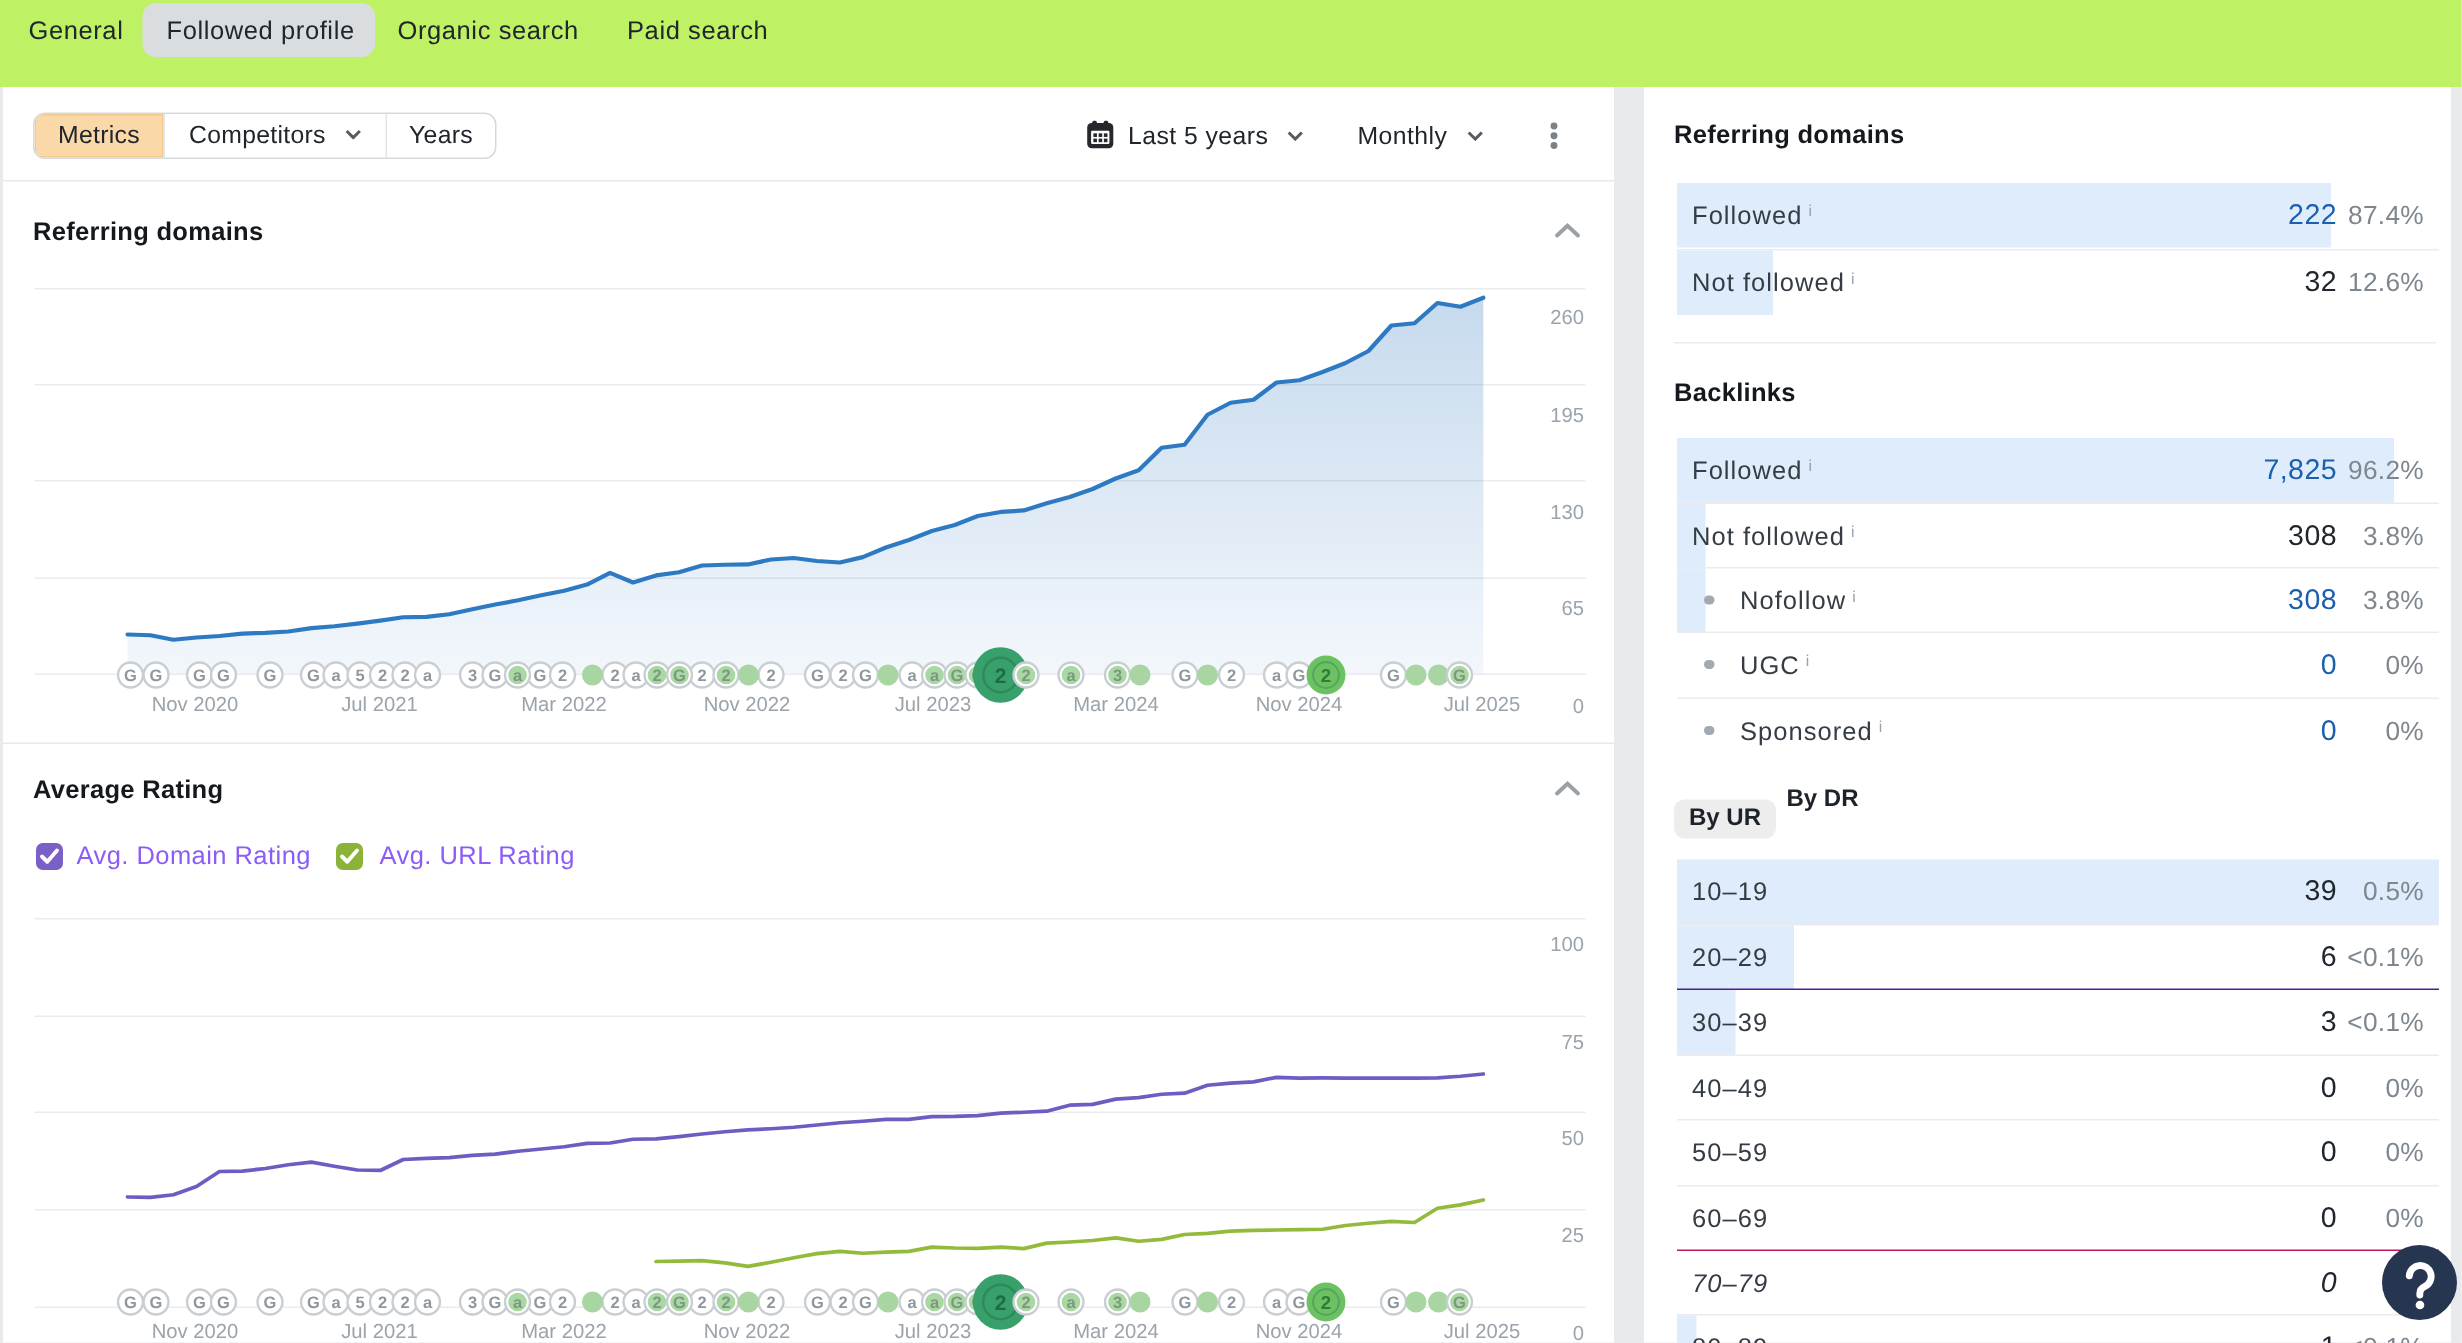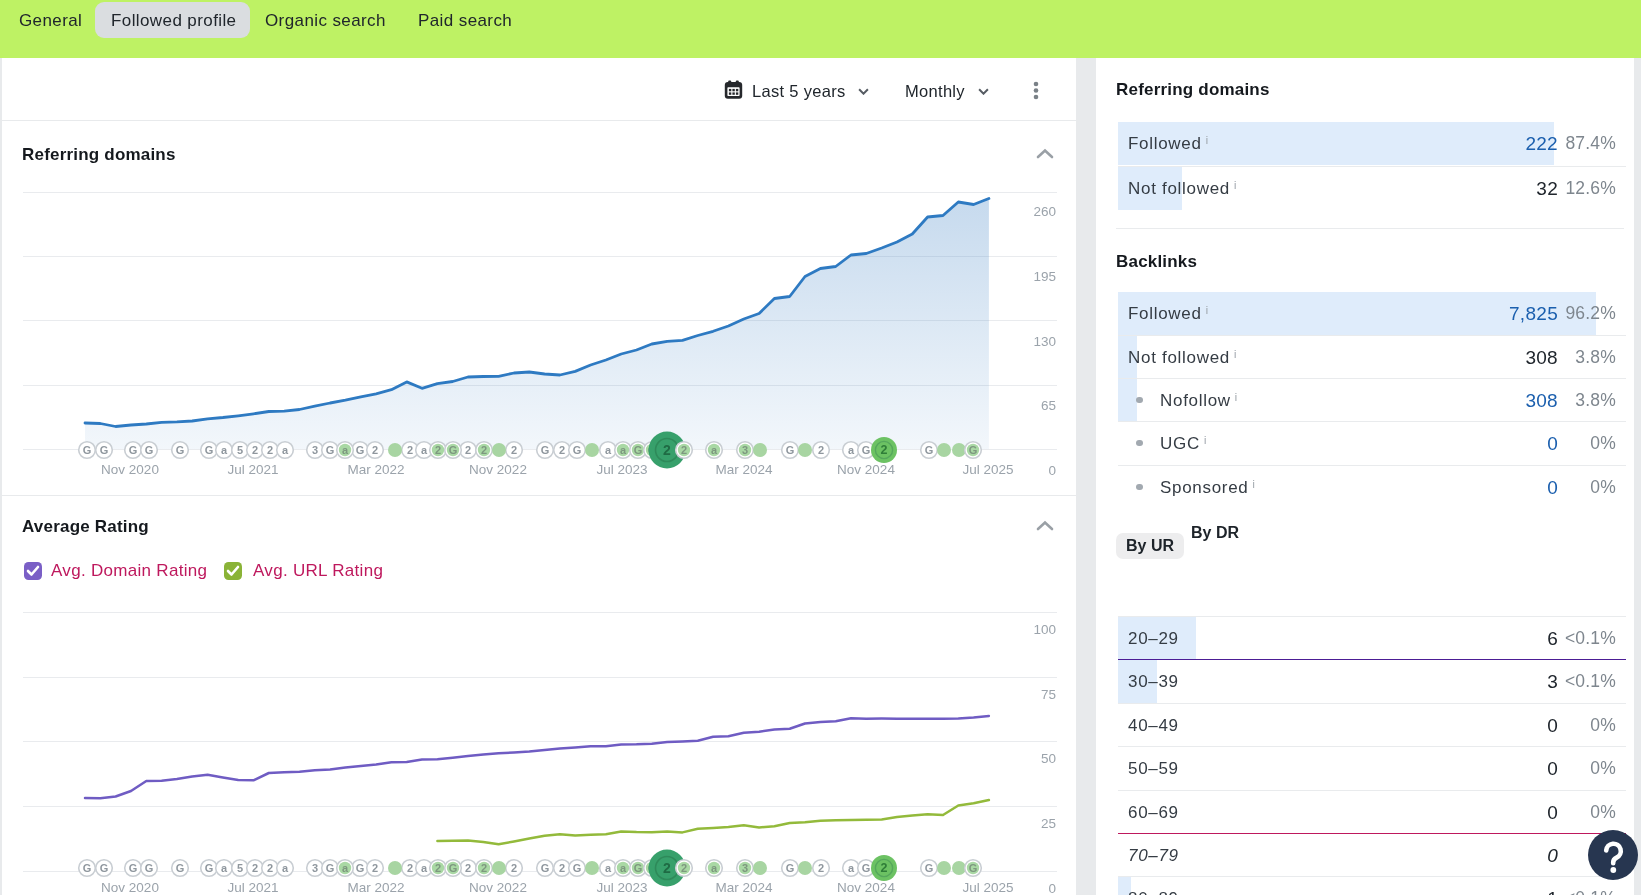--- a/index.html
+++ b/index.html
@@ -27,21 +27,21 @@
 .axl { font-size:13.5px; fill:#9ba3ab; font-family:"Liberation Sans",sans-serif; }
 .bl { font-family:"Liberation Sans",sans-serif; font-size:11px; font-weight:700;
   text-anchor:middle; }
 .bw { fill:#8f979e; }
 .bg { fill:#7d987f; }
 .bd { fill:#1f6b44; font-size:14px; }
 .bm { fill:#2f7d38; font-size:12.5px; }
 .cb { position:absolute; width:18px; height:18px; border-radius:4.5px; top:504px; }
 .cb svg { position:absolute; left:2px; top:3px; }
 .cblab { position:absolute; top:504px; height:18px; line-height:18px; font-size:17px;
-  color:#be185d; letter-spacing:.3px; }
+  color:#8b5cf6; letter-spacing:.3px; }
 .chevup { position:absolute; }
 
 .rhead { position:absolute; left:20px; font-size:17px; font-weight:700; color:#15191e;
   letter-spacing:.2px; }
 .rrow { position:absolute; left:22px; width:508px; height:43px; }
 .bar { position:absolute; left:0; top:0; height:43px; background:#dfecfb; }
 .rlab { position:absolute; top:0; height:43px; line-height:43px; font-size:17px;
   color:#353c44; letter-spacing:.7px; }
 .inf { font-size:10.5px; color:#9aa1a8; line-height:0; position:relative; top:-5.5px;
   vertical-align:baseline; margin-left:4px; letter-spacing:0; }
@@ -64,20 +64,27 @@
 <div class="nav">
   <div class="navchip" style="width:155px"></div>
   <div class="navitem" style="left:19px">General</div>
   <div class="navitem" style="left:111px">Followed profile</div>
   <div class="navitem" style="left:265px">Organic search</div>
   <div class="navitem" style="left:418px">Paid search</div>
 </div>
 
 <div class="card" id="lcard">
   <div class="toolbar">
+    <div class="seg">
+      <div class="segm">Metrics</div>
+      <div class="segc">Competitors <svg class="chev" viewBox="0 0 10 6">
+            <path d="M1 1 L5 5 L9 1" fill="none" stroke="#565c63" stroke-width="1.8"></path>
+          </svg></div>
+      <div class="segy">Years</div>
+    </div>
     <svg style="position:absolute;left:722px;top:22px" width="20" height="20" viewBox="0 0 20 20">
       <rect x="4.2" y="0.5" width="3" height="4" rx="1" fill="#26282c"></rect>
       <rect x="11.8" y="0.5" width="3" height="4" rx="1" fill="#26282c"></rect>
       <rect x="0.8" y="2" width="17.4" height="16.8" rx="3" fill="#26282c"></rect>
       <rect x="3.4" y="7.2" width="12.2" height="8.8" rx="0.8" fill="#ffffff"></rect>
       <rect x="4.9" y="8.9" width="2.4" height="2.4" fill="#26282c"></rect>
         <rect x="8.4" y="8.9" width="2.4" height="2.4" fill="#26282c"></rect>
         <rect x="11.9" y="8.9" width="2.4" height="2.4" fill="#26282c"></rect>
       <rect x="4.9" y="12.4" width="2.4" height="2.4" fill="#26282c"></rect>
         <rect x="8.4" y="12.4" width="2.4" height="2.4" fill="#26282c"></rect>
@@ -413,20 +420,26 @@
       <span class="rval vblue">0</span>
       <span class="rpct">0%</span>
     </div>
 <div class="rrow" style="top:407px;border-top:1px solid #e9ebed;">
       <span class="rlab" style="left:42px"><span class="dot"></span>Sponsored<sup class="inf">i</sup></span>
       <span class="rval vblue">0</span>
       <span class="rpct">0%</span>
     </div>
 <div class="tab tabsel" style="left:20px;top:475px">By UR</div>
 <div class="tab" style="left:85px;top:462px">By DR</div>
+<div class="rrow" style="top:515px;">
+      <div class="bar" style="width:508px"></div>
+      <span class="rlab" style="left:10px">10–19</span>
+      <span class="rval vdark">39</span>
+      <span class="rpct">0.5%</span>
+    </div>
 <div class="rrow" style="top:558px;border-top:1px solid #e9ebed;">
       <div class="bar" style="width:78px"></div>
       <span class="rlab" style="left:10px">20–29</span>
       <span class="rval vdark">6</span>
       <span class="rpct">&lt;0.1%</span>
     </div>
 <div class="rrow" style="top:601px;border-top:1px solid #4c1d95;">
       <div class="bar" style="width:39px"></div>
       <span class="rlab" style="left:10px">30–39</span>
       <span class="rval vdark">3</span>

